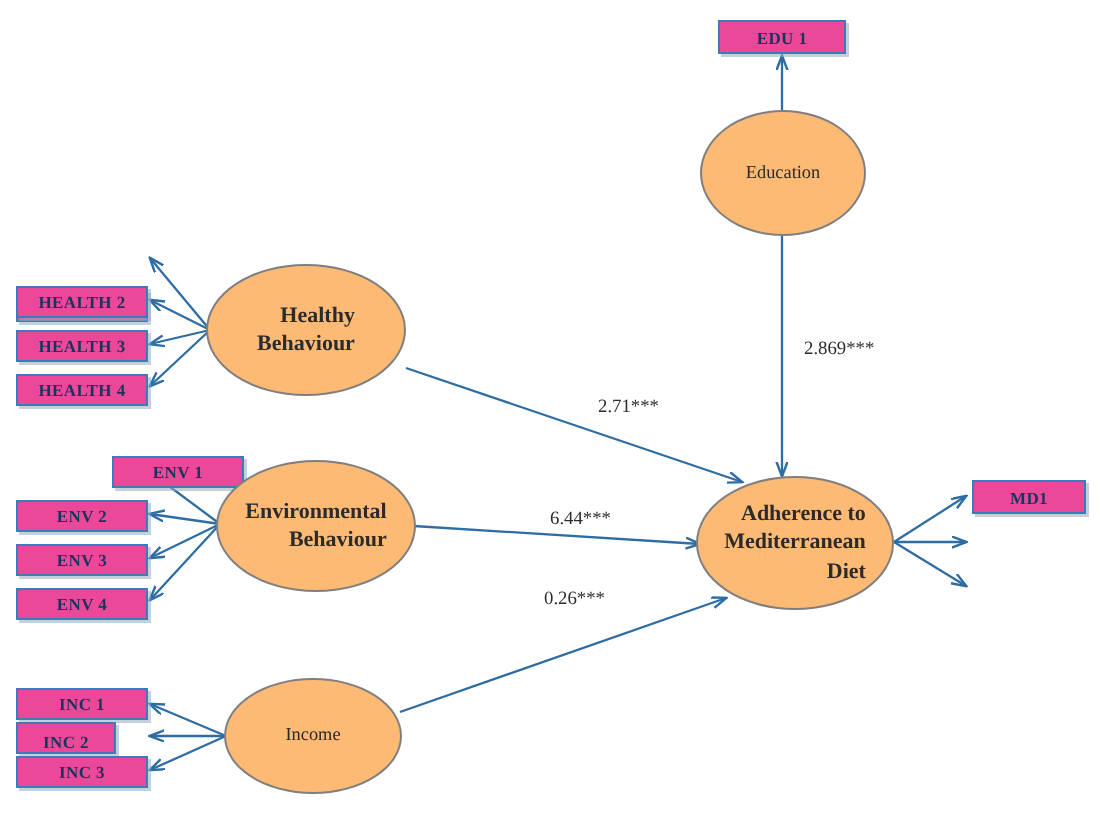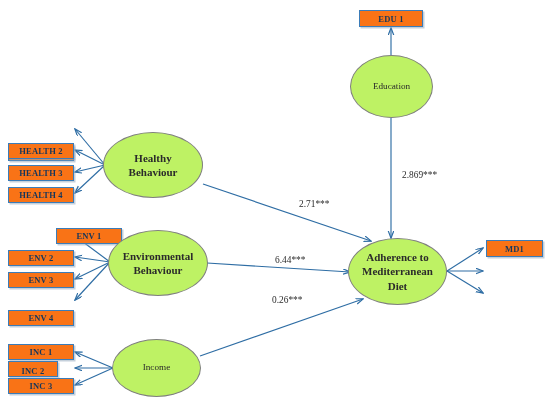--- a/index.html
+++ b/index.html
@@ -20,44 +20,44 @@
     left: 0;
     top: 0;
     width: 550px;
     height: 407px;
     pointer-events: none;
   }
   .node-box {
     position: absolute;
     box-sizing: border-box;
     border: 1.4px solid #3b7cb8;
-    background: #f97316;
+    background: #ec4899;
     box-shadow: 1.5px 1.5px 0 0 rgba(150,170,190,0.55);
     display: flex;
     align-items: center;
     justify-content: center;
   }
   .node-box span {
     font-family: "Liberation Serif", "DejaVu Serif", serif;
     font-weight: bold;
     font-size: 8.5px;
     color: #14365c;
     letter-spacing: 0.2px;
     white-space: nowrap;
   }
   .node-ellipse {
     position: absolute;
     box-sizing: border-box;
     border: 1.5px solid #7f7f7f;
     border-radius: 50%;
-    background: #bef264;
+    background: #fdba74;
     display: flex;
     align-items: center;
     justify-content: center;
-    text-align: center;
+    text-align: right;
   }
   .node-ellipse span {
     font-family: "Liberation Serif", "DejaVu Serif", serif;
     font-weight: bold;
     font-size: 11px;
     color: #2b2b2b;
     line-height: 1.28;
     padding: 0 6px;
   }
   .node-ellipse.plain span {
@@ -128,21 +128,21 @@
 
   <div class="node-box" style="left:8px; top:228px; width:66px; height:16px;margin-left:48px;">
     <span>ENV 1</span>
   </div>
   <div class="node-box" style="left:8px; top:250px; width:66px; height:16px;">
     <span>ENV 2</span>
   </div>
   <div class="node-box" style="left:8px; top:272px; width:66px; height:16px;">
     <span>ENV 3</span>
   </div>
-  <div class="node-box" style="left:8px; top:294px; width:66px; height:16px;margin-top:16px;">
+  <div class="node-box" style="left:8px; top:294px; width:66px; height:16px;">
     <span>ENV 4</span>
   </div>
 
   <div class="node-box" style="left:8px; top:344px; width:66px; height:16px;">
     <span>INC 1</span>
   </div>
   <div class="node-box" style="left:8px; top:361px; width:50px; height:16px;align-items:flex-end;">
     <span>INC 2</span>
   </div>
   <div class="node-box" style="left:8px; top:378px; width:66px; height:16px;">

